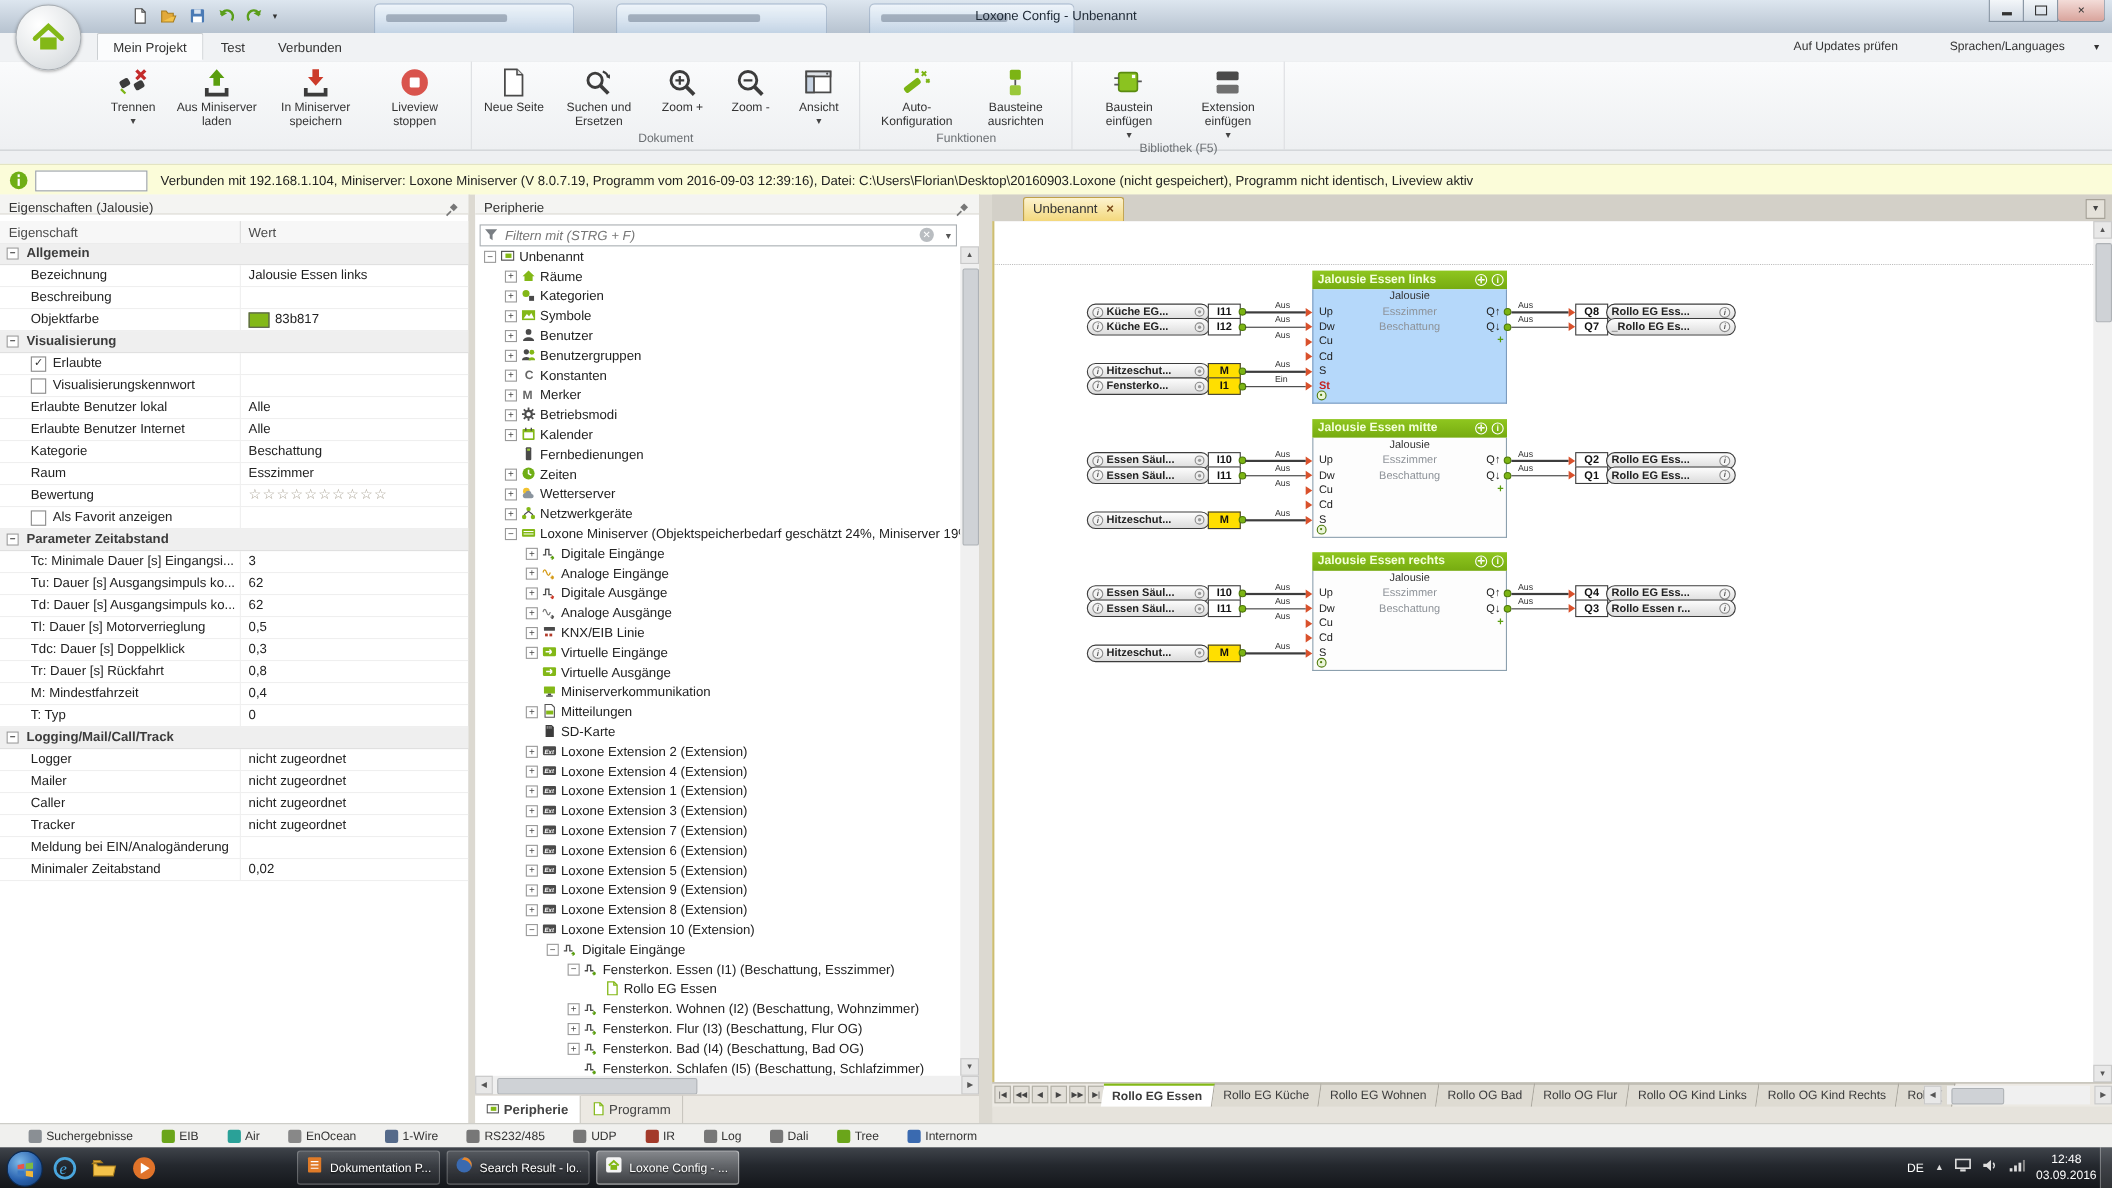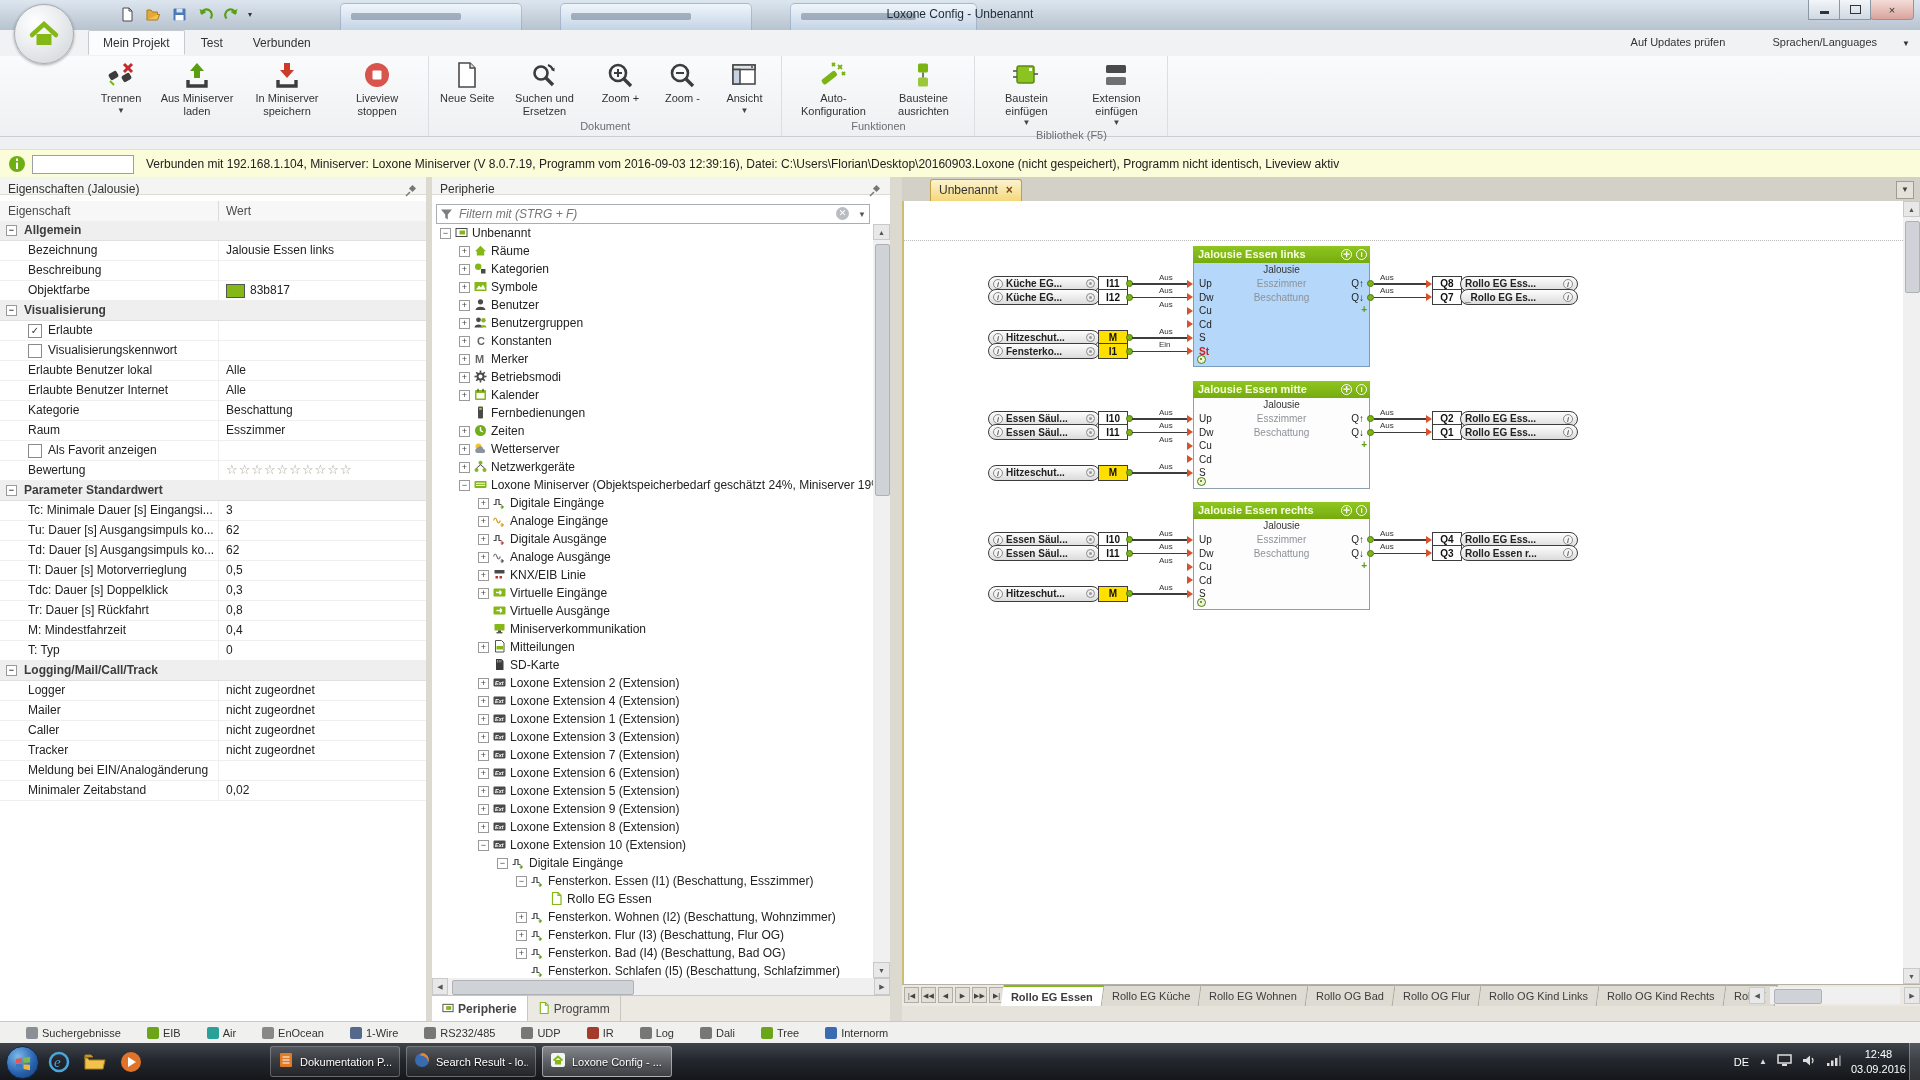--- a/index.html
+++ b/index.html
@@ -479,31 +479,31 @@
             <span class="lab">Kategorie</span>
             <span class="val">Beschattung</span>
           </div>
           <div class="prow">
             <span class="vline"></span>
             <span class="lab">Raum</span>
             <span class="val">Esszimmer</span>
           </div>
           <div class="prow">
             <span class="vline"></span>
+            <span class="lab">Bewertung</span>
+            <span class="stars">☆☆☆☆☆☆☆☆☆☆</span>
+          </div>
+          <div class="prow">
+            <span class="vline"></span>
             <span class="pcheck"></span>
             <span class="clab">Als Favorit anzeigen</span>
           </div>
-          <div class="prow">
-            <span class="vline"></span>
-            <span class="lab">Bewertung</span>
-            <span class="stars">☆☆☆☆☆☆☆☆☆☆</span>
-          </div>
           <div class="prow group">
             <span class="pexp">−</span>
-            <span class="lab">Parameter Standardwert</span>
+            <span class="lab">Parameter Zeitabstand</span>
           </div>
           <div class="prow">
             <span class="vline"></span>
             <span class="lab">Tc: Minimale Dauer [s] Eingangsi...</span>
             <span class="val">3</span>
           </div>
           <div class="prow">
             <span class="vline"></span>
             <span class="lab">Tu: Dauer [s] Ausgangsimpuls ko...</span>
             <span class="val">62</span>

